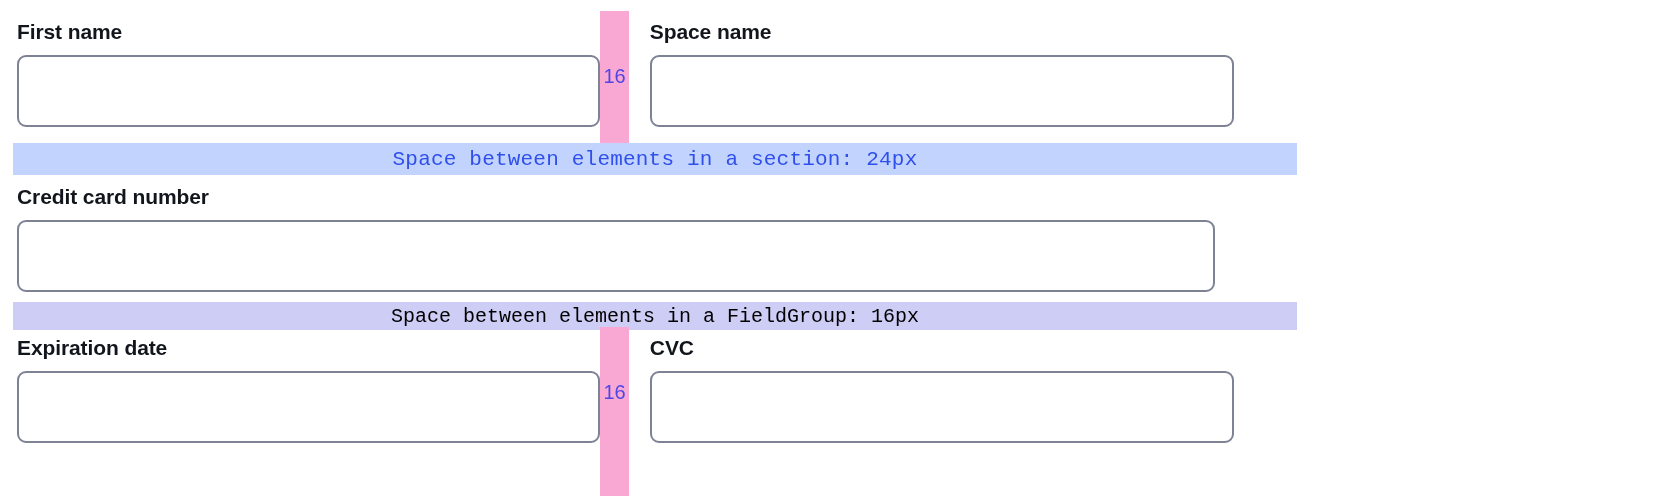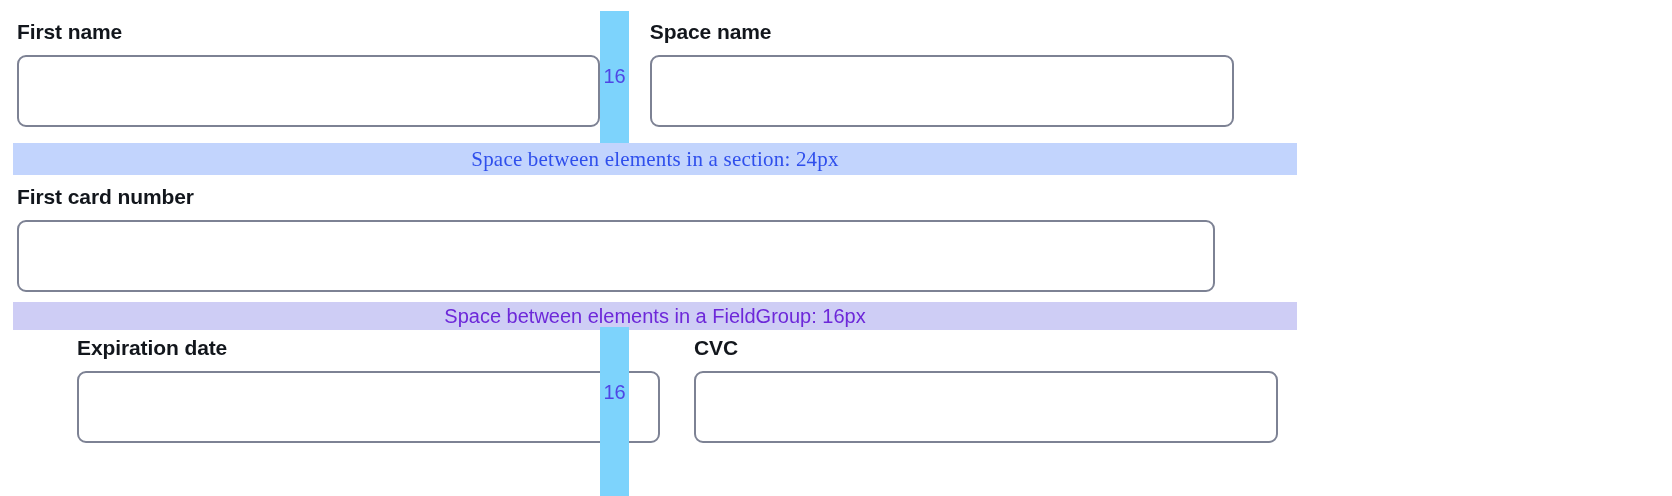--- a/index.html
+++ b/index.html
@@ -58,21 +58,21 @@
     font-family: "Liberation Sans", sans-serif;
     font-size: 18px;
     color: #12161c;
     padding: 0 12px;
     width: 100%;
   }
 
   
   .gap-strip {
     position: absolute;
-    background: #7dd3fc;
+    background: #f9a8d4;
     display: flex;
     align-items: flex-start;
     justify-content: center;
   }
   .gap-strip .gap-value {
     font-size: 20px;
     color: #4f46e5;
     font-family: "Liberation Sans", sans-serif;
     line-height: 22px;
     white-space: nowrap;
@@ -83,28 +83,28 @@
     position: absolute;
     left: 13px;
     display: flex;
     align-items: center;
     justify-content: center;
     white-space: nowrap;
   }
   .space-banner.section {
     background: #c2d4fd;
     color: #2f4fec;
-    font-family: Liberation Serif, serif;
+    font-family: Liberation Mono, monospace;
     font-size: 21px;
     letter-spacing: 0.2px;
   }
   .space-banner.fieldgroup {
     background: #cecdf5;
-    color: #6d28d9;
-    font-family: Liberation Sans, sans-serif;
+    color: #000000;
+    font-family: Liberation Mono, monospace;
     font-size: 20px;
   }
 </style>
 </head>
 <body>
 
 <div class="spec-sheet">
 
   <div class="field-row" style="top:18px; left:0; width:1297px;">
     <div class="field-col" style="width:624px;">
@@ -120,30 +120,30 @@
   <div class="gap-strip" style="left:600px; top:11px; width:29px; height:132px;">
     <span class="gap-value" style="position:absolute; top:54px;">16</span>
   </div>
 
   <div class="space-banner section" style="top:143px; width:1284px; height:32px;">
     <span>Space between elements in a section: 24px</span>
   </div>
 
   <div class="field-row" style="top:183px; left:0; width:1297px;">
     <div class="field-col" style="width:1297px;">
-      <div class="field-label">First card number</div>
+      <div class="field-label">Credit card number</div>
       <input class="field-input" type="text" style="width: 1198px;" placeholder="">
     </div>
   </div>
 
   <div class="space-banner fieldgroup" style="top:302px; width:1284px; height:28px;">
     <span>Space between elements in a FieldGroup: 16px</span>
   </div>
 
-  <div class="field-row" style="top:334px; left:12px; width:1297px;padding-left:48px;">
+  <div class="field-row" style="top:334px; left:0; width:1297px;">
     <div class="field-col" style="width:624px;">
       <div class="field-label">Expiration date</div>
       <input class="field-input" type="text" style="width: 583px;" placeholder="">
     </div>
     <div class="field-col" style="width:673px; margin-left:17px;justify-content:space-between;">
       <div class="field-label">CVC</div>
       <input class="field-input" type="text" style="width: 584px;" placeholder="">
     </div>
   </div>
 

